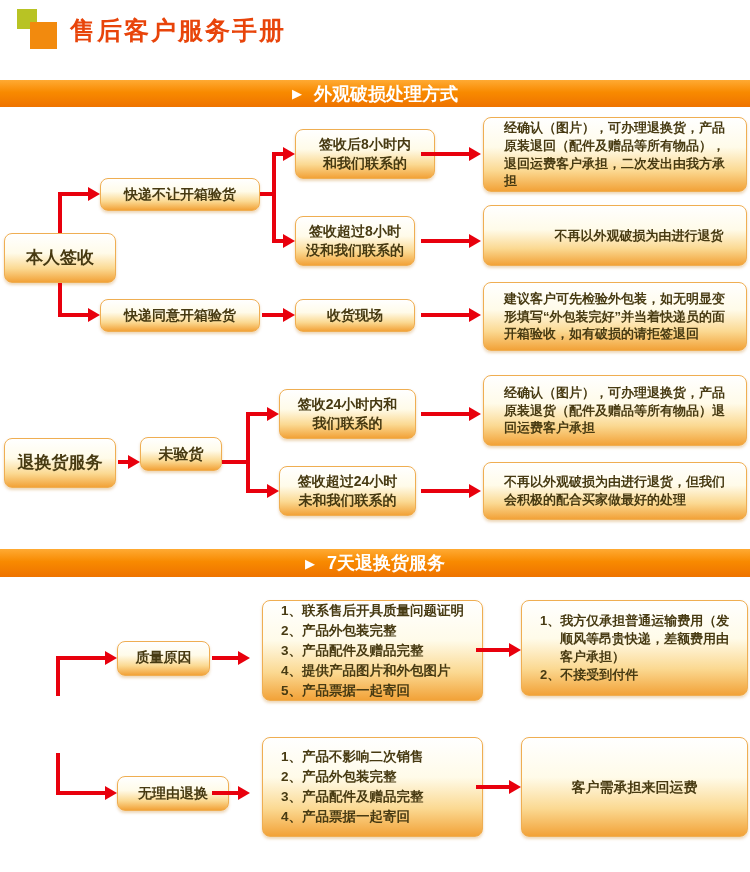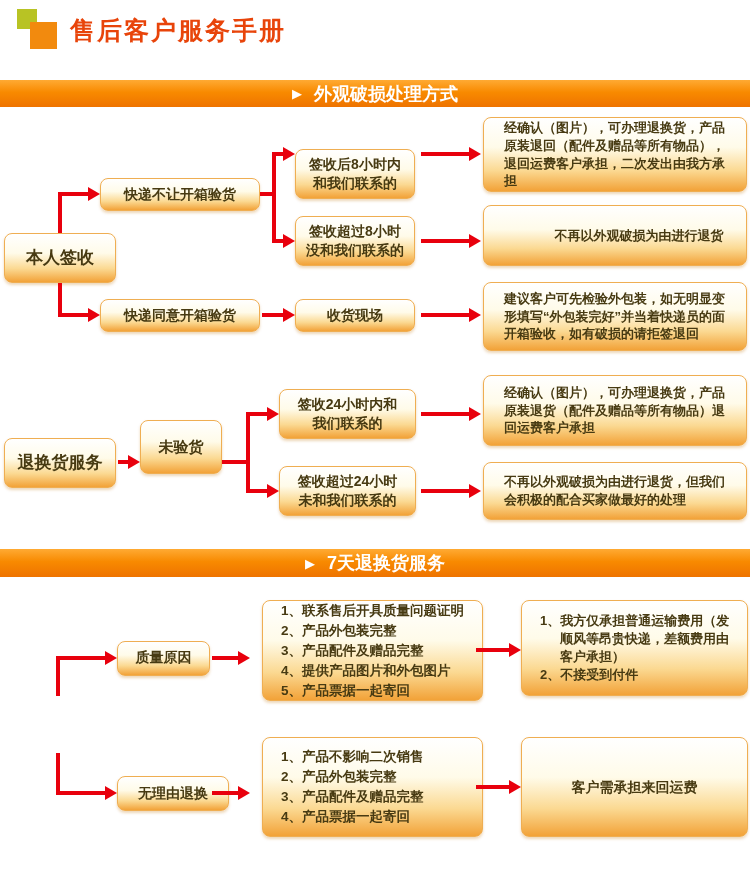--- a/index.html
+++ b/index.html
@@ -51,32 +51,32 @@
   <div class="page-title">售后客户服务手册</div>
 
   <div class="banner" style="top:80px;height:27px;">
     <span class="tri">▶</span>
     <span>外观破损处理方式</span>
   </div>
 
   <div class="node fs14" style="left:100px;top:178px;width:160px;height:33px;"><span>快递不让开箱验货</span></div>
   <div class="node fs17" style="left:4px;top:233px;width:112px;height:50px;"><span>本人签收</span></div>
   <div class="node fs14" style="left:100px;top:299px;width:160px;height:33px;"><span>快递同意开箱验货</span></div>
-  <div class="node fs14" style="left:295px;top:129px;width:120px;height:50px;margin-top:20px;"><span>签收后8小时内
+  <div class="node fs14" style="left:295px;top:129px;width:140px;height:50px;"><span>签收后8小时内
 和我们联系的</span></div>
   <div class="node fs14" style="left:295px;top:216px;width:120px;height:50px;"><span>签收超过8小时
 没和我们联系的</span></div>
   <div class="node fs14" style="left:295px;top:299px;width:120px;height:33px;"><span>收货现场</span></div>
 
   <div class="node txt-l fs13" style="left:483px;top:117px;width:264px;height:75px;"><span>经确认（图片），可办理退换货，产品原装退回（配件及赠品等所有物品），退回运费客户承担，二次发出由我方承担</span></div>
   <div class="node fs13" style="left:483px;top:205px;width:264px;height:61px;padding-left:48px;"><span>不再以外观破损为由进行退货</span></div>
   <div class="node txt-l fs13" style="left:483px;top:282px;width:264px;height:69px;"><span>建议客户可先检验外包装，如无明显变形填写“外包装完好”并当着快递员的面开箱验收，如有破损的请拒签退回</span></div>
 
   <div class="node fs17" style="left:4px;top:438px;width:112px;height:50px;"><span>退换货服务</span></div>
-  <div class="node fs15" style="left:140px;top:420px;width:82px;height:54px;"><span>未验货</span></div>
+  <div class="node fs15" style="left:140px;top:437px;width:82px;height:34px;"><span>未验货</span></div>
   <div class="node fs14" style="left:279px;top:389px;width:137px;height:50px;"><span>签收24小时内和
 我们联系的</span></div>
   <div class="node fs14" style="left:279px;top:466px;width:137px;height:50px;"><span>签收超过24小时
 未和我们联系的</span></div>
 
   <div class="node txt-l fs13" style="left:483px;top:375px;width:264px;height:71px;"><span>经确认（图片），可办理退换货，产品原装退货（配件及赠品等所有物品）退回运费客户承担</span></div>
   <div class="node txt-l fs13" style="left:483px;top:462px;width:264px;height:58px;"><span>不再以外观破损为由进行退货，但我们会积极的配合买家做最好的处理</span></div>
 
   <div class="vl" style="left:58px;top:194px;height:39px;"></div>
   <div class="hl" style="left:58px;top:192px;width:30px;"></div>

